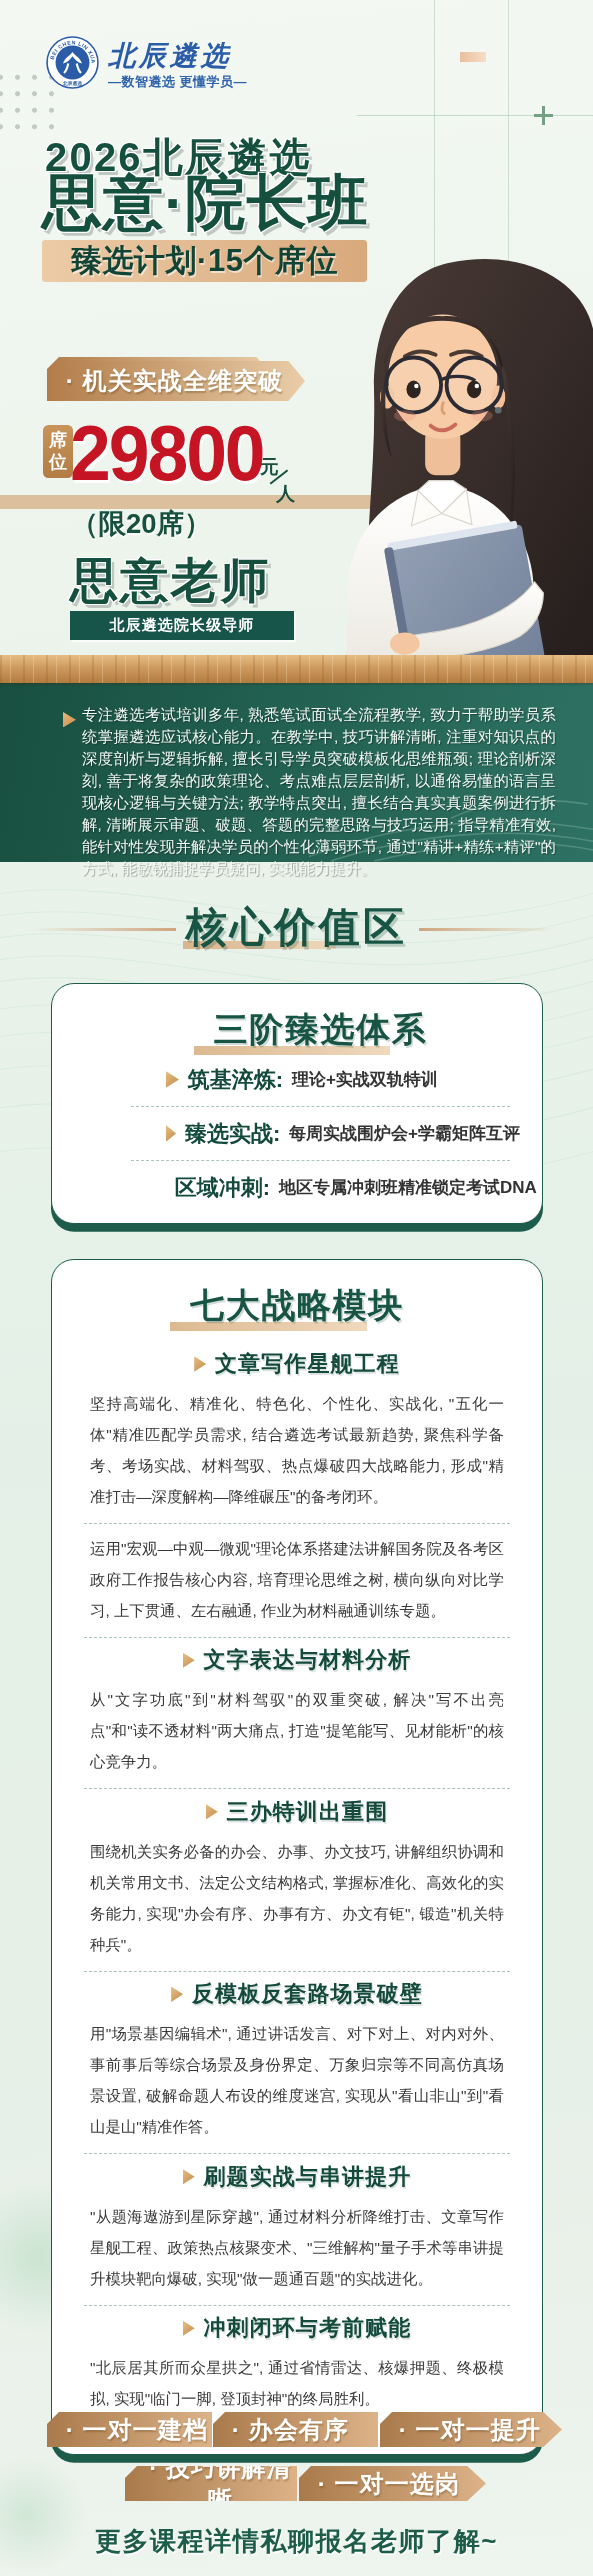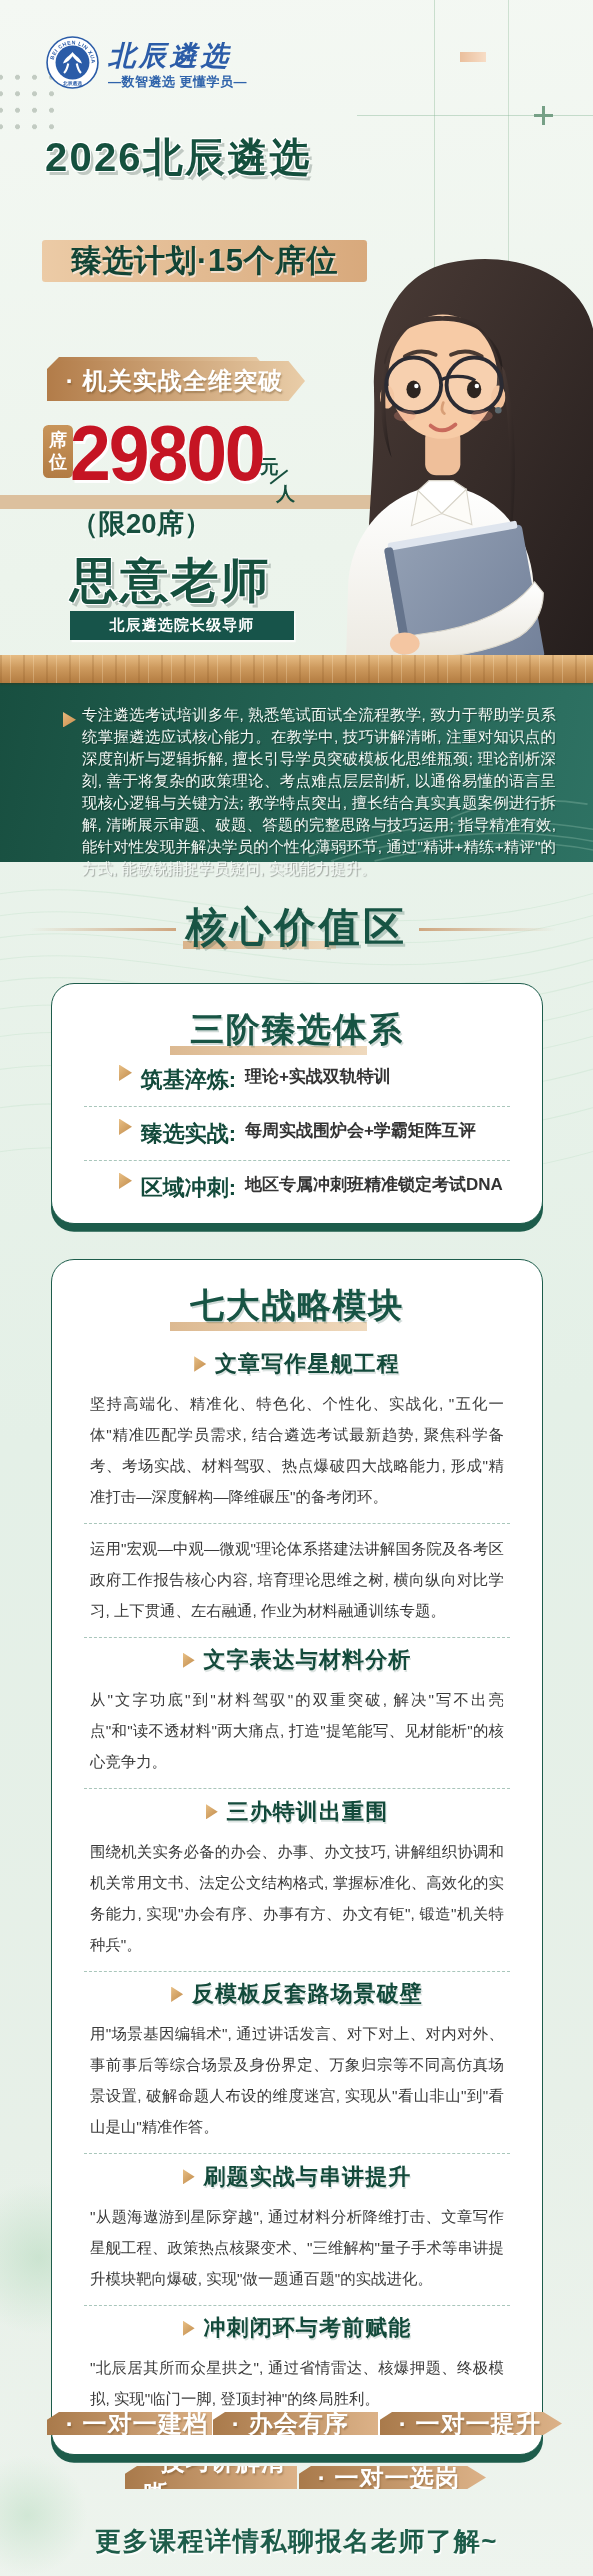--- a/index.html
+++ b/index.html
@@ -92,48 +92,48 @@
     color:#175444;letter-spacing:3.3px;text-shadow:2.2px 2.7px 0 rgba(19,70,55,.22);z-index:1;}
   .value-underbar{left:183px;top:941px;width:153px;height:8.2px;z-index:2;
     background:linear-gradient(90deg,#d9b48c,#eed8bb);}
   .line-l{left:30px;top:928px;width:146px;height:3.3px;
     background:linear-gradient(90deg,rgba(207,165,126,0),#cfa57e);}
   .line-r{left:419px;top:928px;width:137px;height:3.3px;
     background:linear-gradient(90deg,#cfa57e,rgba(207,165,126,0));}
   
   .card{position:absolute;left:51px;width:492px;background:#fff;border:1.6px solid #1d5c4b;
     border-radius:23px;box-shadow:0 7.7px 0 #1d5c4b;z-index:3;box-sizing:border-box;}
-  .card1{top:983px;height:241px;}
+  .card1{top:983px;height:241px;padding-left:47px;}
   .card2{top:1259px;padding-bottom:28.6px;}
   .card-title-wrap{text-align:center;margin-top:23px;}
   .card-title{position:relative;display:inline-block;font-size:34px;font-weight:900;
     color:#175444;letter-spacing:1.6px;text-shadow:1.6px 2.2px 0 rgba(19,70,55,.2);}
   .card-title .bar{position:absolute;left:-20px;bottom:-2.2px;width:92%;height:8.8px;z-index:-1;
     background:linear-gradient(90deg,#dcb991,#efd9bd);}
   .tri{display:inline-block;background:linear-gradient(135deg,#e8bf85,#c08a4a);
     clip-path:polygon(0 0,100% 50%,0 100%);}
   .tri.sm{width:13px;height:16.5px;}
-  .tier-item{display:flex;align-items:flex-start;gap:8.8px;padding:11.5px 22px 11.5px 67px;}
+  .tier-item{display:flex;align-items:center;gap:8.8px;padding:11.5px 22px 11.5px 67px;}
   .tier-item:first-of-type{margin-top:13px;}
   .tier-label{font-size:22px;font-weight:900;color:#134a3b;white-space:nowrap;}
   .tier-text{font-size:17px;font-weight:700;color:#333;white-space:nowrap;}
   .dash-sep{border-top:1.6px dashed #a9c6bb;margin:0 32px;}
   .module{margin-top:7.7px;}
   .module:first-of-type{margin-top:20px;}
   .module-title{display:flex;align-items:center;justify-content:center;gap:8.8px;margin:0;}
   .module-title .tri{width:12px;height:15.4px;}
   .module-title span.t{font-size:22px;font-weight:900;color:#134a3b;letter-spacing:1.1px;
     text-shadow:1.1px 1.6px 0 rgba(19,70,55,.15);}
   .module-body{margin:8.8px 38px 11px 38px;font-size:15.4px;line-height:31px;color:#3a3a3a;
     text-align:justify;font-weight:500;}
   .card2 .dash-sep{margin-top:10px;}
   
-  .svc{position:absolute;height:23px;z-index:3;display:flex;align-items:center;
+  .svc{position:absolute;height:35px;z-index:3;display:flex;align-items:center;
     background:linear-gradient(90deg,#a97a4b,#dcb288);
-    clip-path:polygon(0 34%,12px 0,100% 0,100% 100%,0 100%);}
+    clip-path:polygon(0 34%,12px 0,100% 0,100% 100%,0 100%);text-align:center;}
   .svc.tip{clip-path:polygon(0 34%,12px 0,calc(100% - 18.7px) 0,100% 50%,calc(100% - 18.7px) 100%,0 100%);}
   .svc span{padding-left:18.7px;font-size:24px;font-weight:900;color:#fff;letter-spacing:1.1px;
     text-shadow:1.1px 1.6px 1.6px rgba(90,60,20,.3);}
   .s11{left:47px;top:2412px;width:165px;}
   .s12{left:213px;top:2412px;width:165px;}
   .s13{left:380px;top:2412px;width:182px;}
   .s21{left:125px;top:2466px;width:172px;}
   .s22{left:299px;top:2466px;width:187px;}
   .footer-note{left:0;top:2524px;width:593px;text-align:center;z-index:3;
     font-size:26px;font-weight:900;color:#1d5c49;letter-spacing:1.6px;
@@ -178,20 +178,21 @@
       </defs>
     <text font-size="10" fill="#2b5ca8" font-weight="bold" letter-spacing="1">
       <textPath href="#arcTop" startOffset="6%">BEI CHEN LIN XUAN</textPath>
     </text>
     <text x="50" y="93" text-anchor="middle" font-size="9" fill="#2b5ca8" font-weight="bold">北辰遴选</text>
   </svg>
   <div class="abs brand-name">北辰遴选</div>
   <div class="abs brand-tagline">—数智遴选 更懂学员—</div>
 
   <div class="abs hero-year outline-green">2026北辰遴选</div>
+  <div class="abs hero-class outline-green">思意·院长班</div>
   <div class="abs plan-banner">
     <span>臻选计划·15个席位</span>
   </div>
   <div class="abs tag-pill tag1">
     <span>· 院长级名师亲授</span>
   </div>
   <div class="abs tag-pill tag2">
     <span>· 机关实战全维突破</span>
   </div>
 

